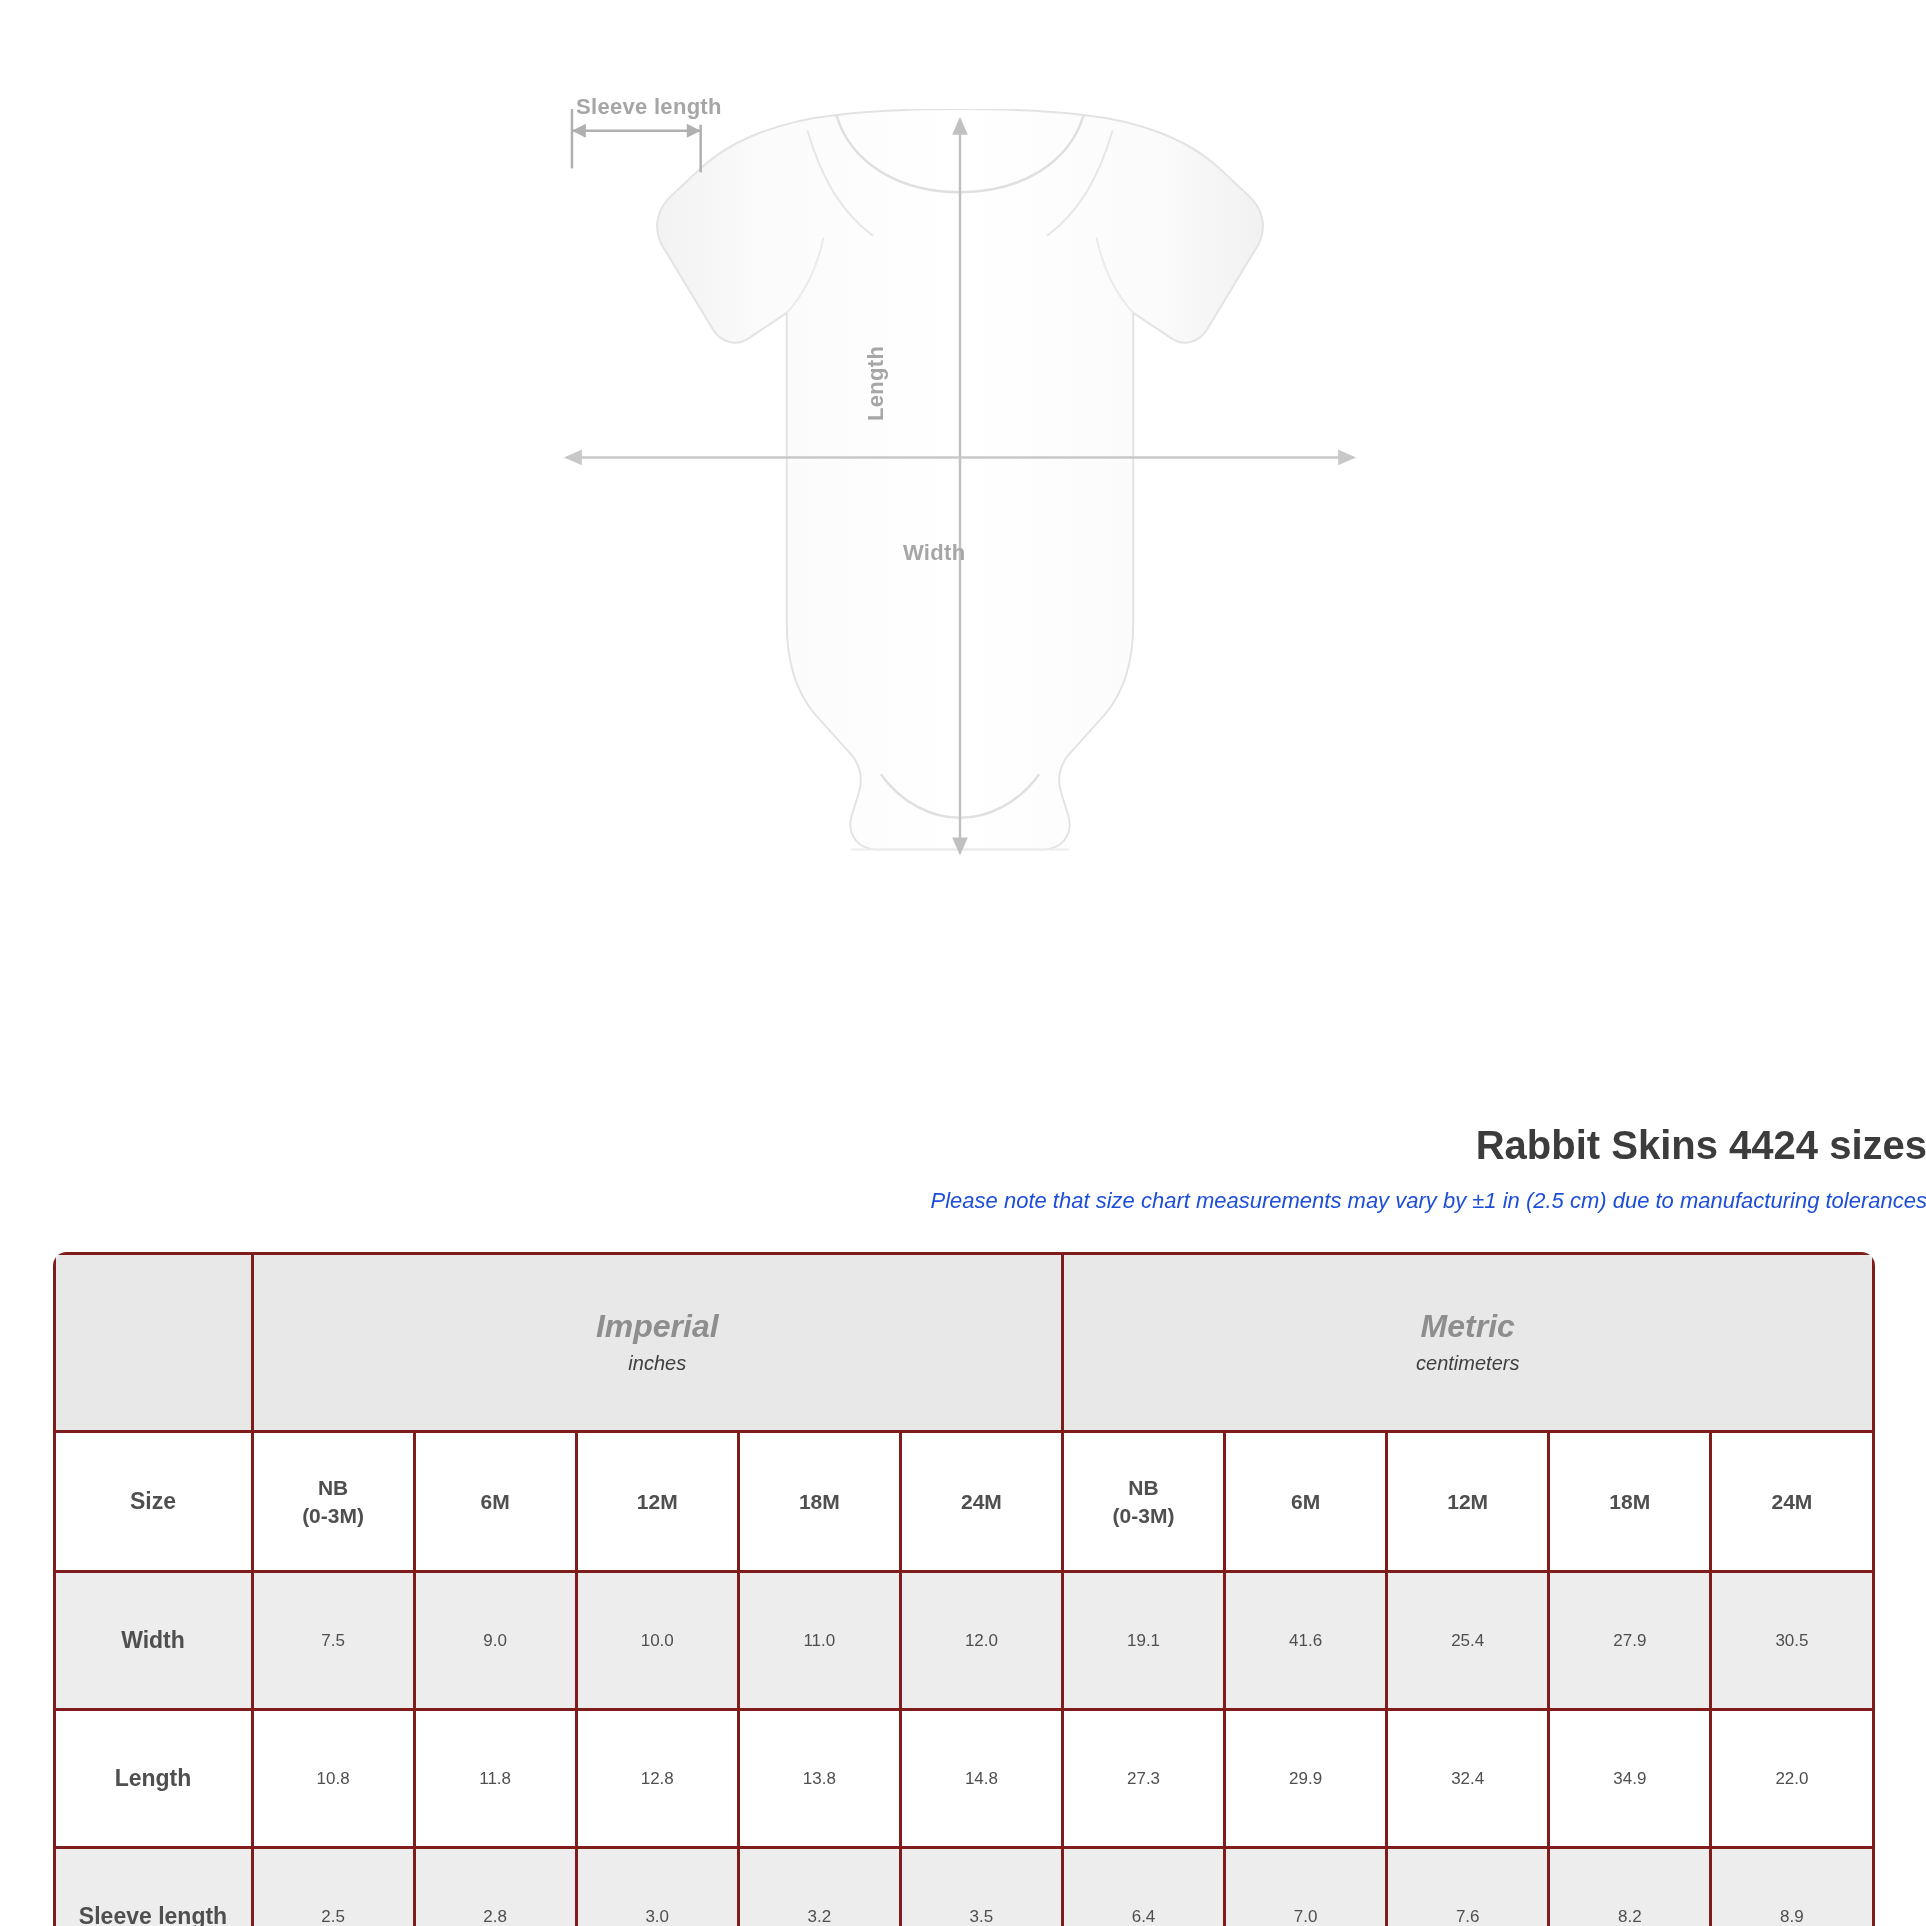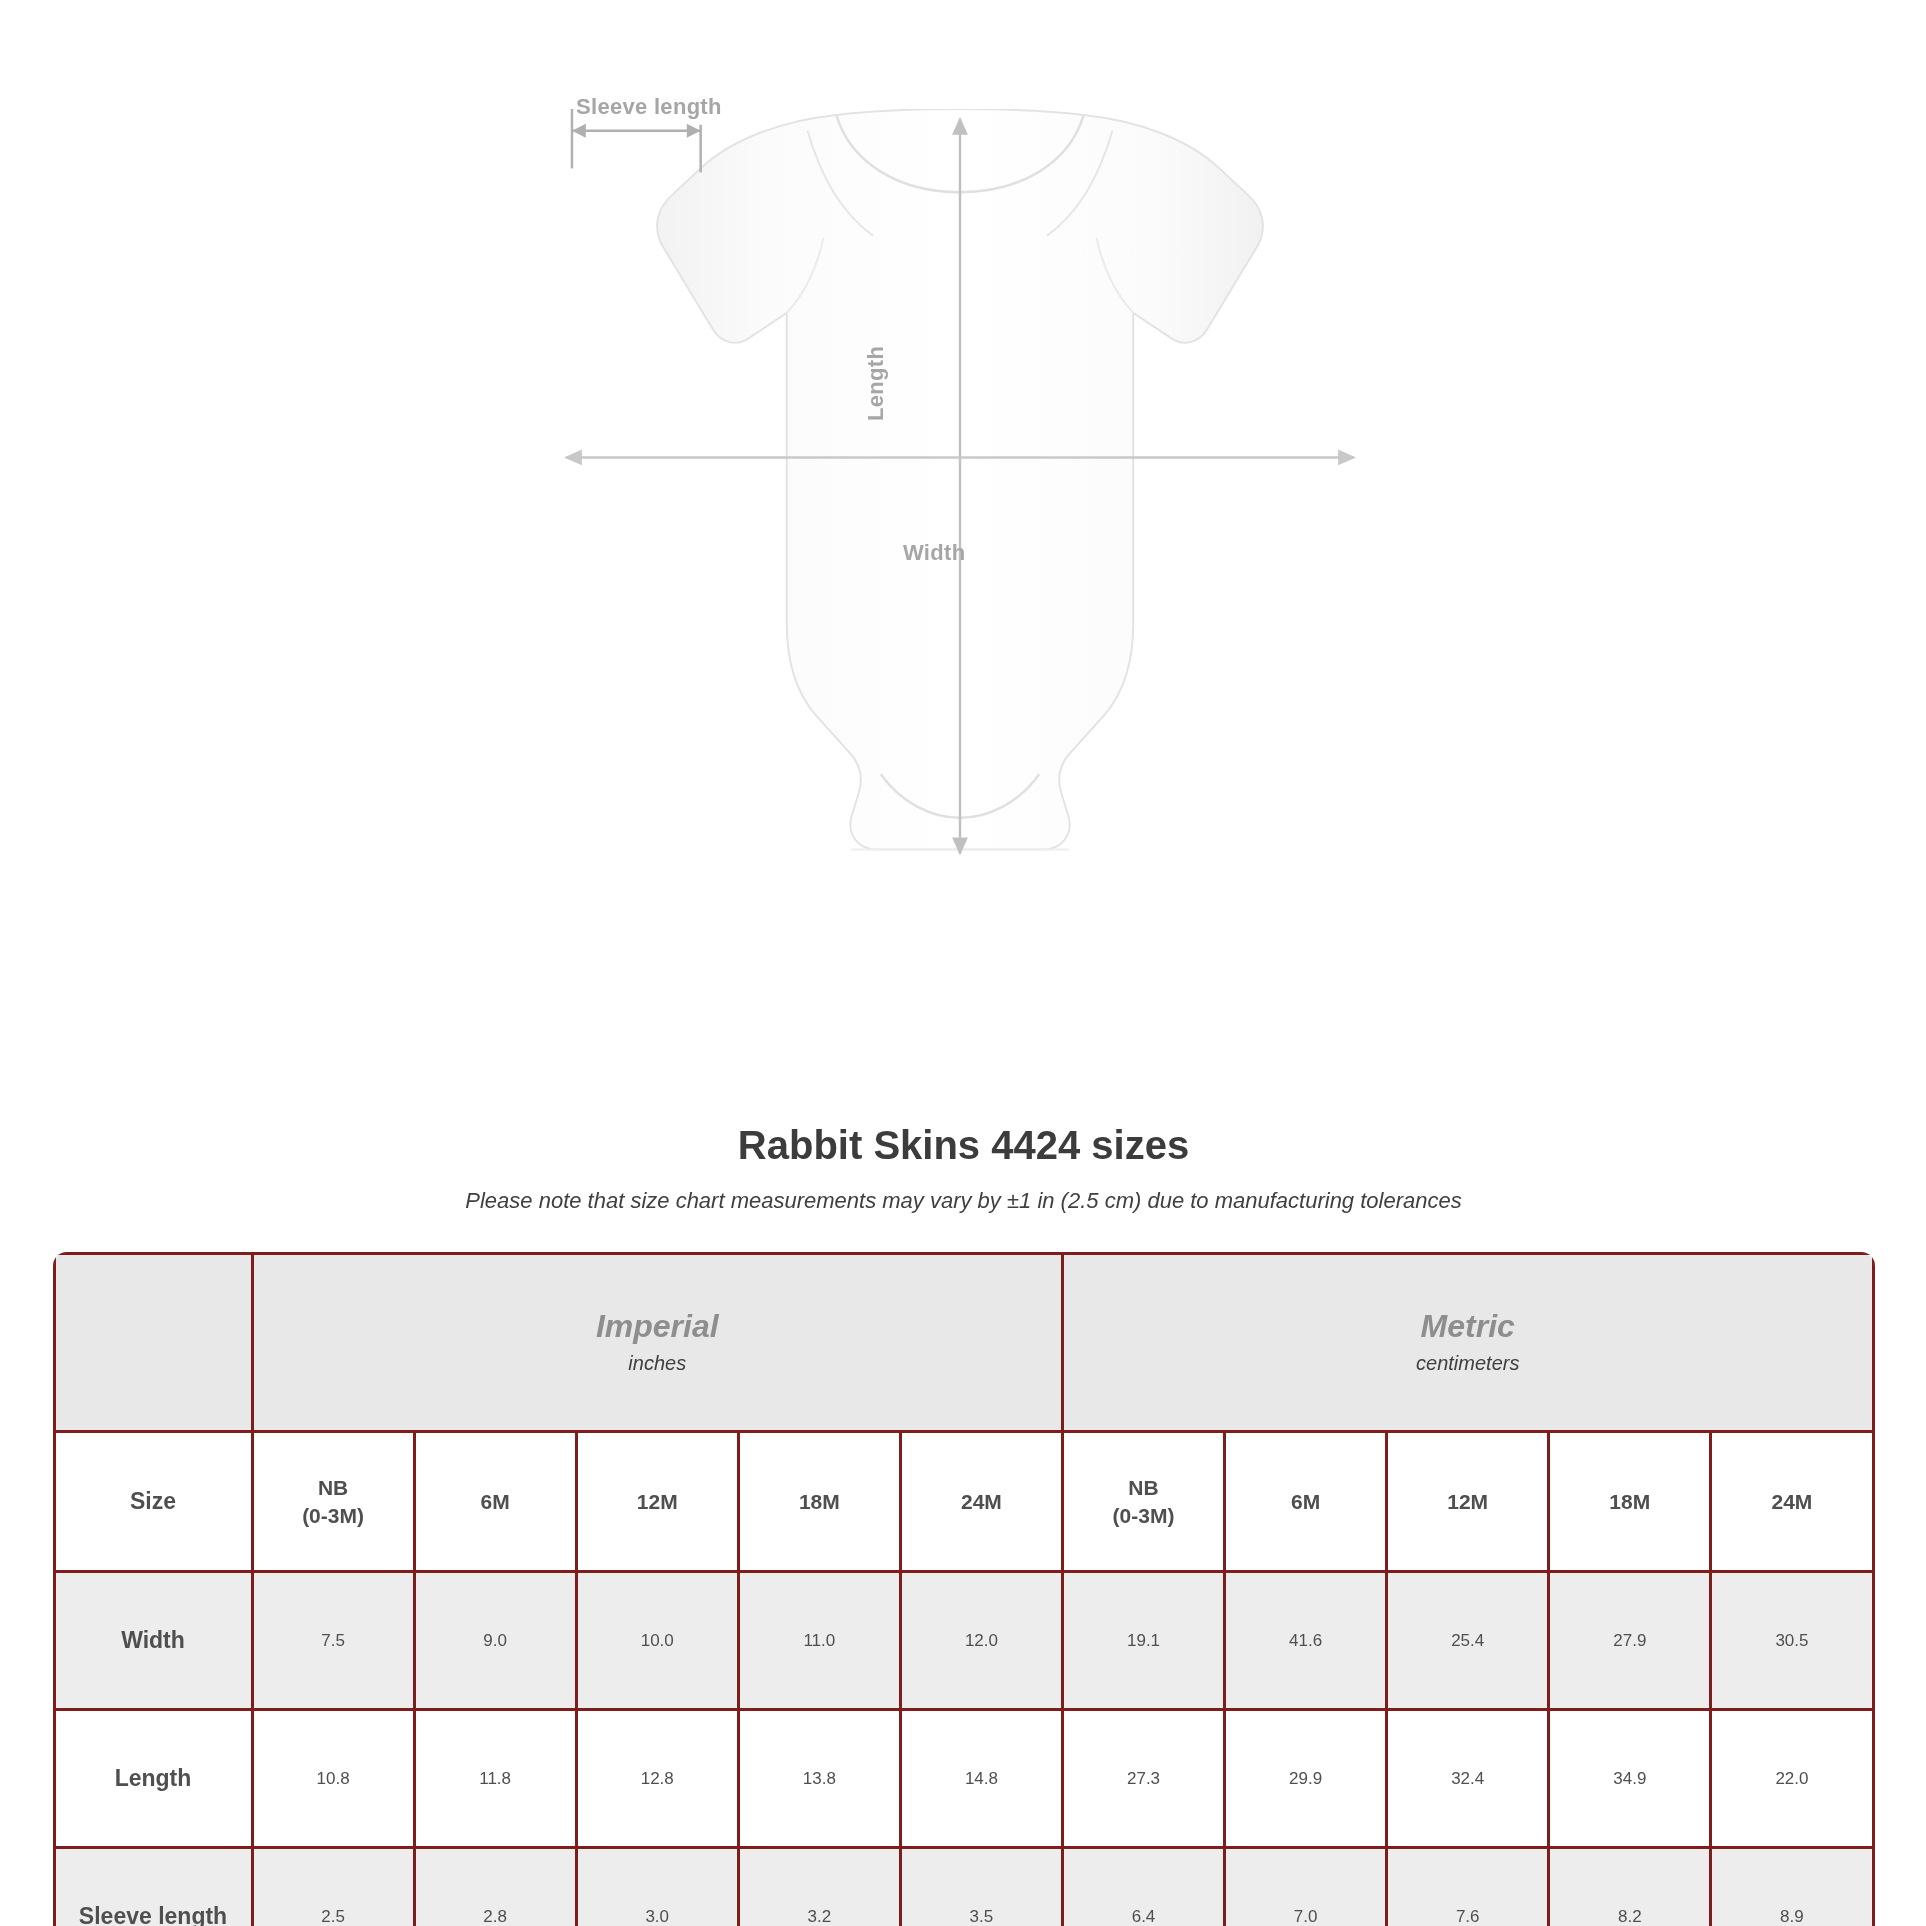--- a/index.html
+++ b/index.html
@@ -58,33 +58,33 @@
   }
   .dim-label.length {
     left: 863px;
     top: 421px;
     transform: rotate(-90deg);
     transform-origin: left top;
   }
 
   
   .title-block {
-    text-align: center;
+    text-align: right;
     margin-top: 34px;
   }
   .chart-title {
     font-size: 40px;
     font-weight: bold;
     color: #3c3c3c;
     margin: 0 0 20px 0;
   }
   .chart-note {
     font-size: 22px;
     font-style: italic;
-    color: #404040;
+    color: #1d4ed8;
     margin: 0;
   }
 
   
   .table-wrap {
     margin: 38px auto 0 auto;
     width: 1822px;
   }
   table.size-table {
     width: 100%;

